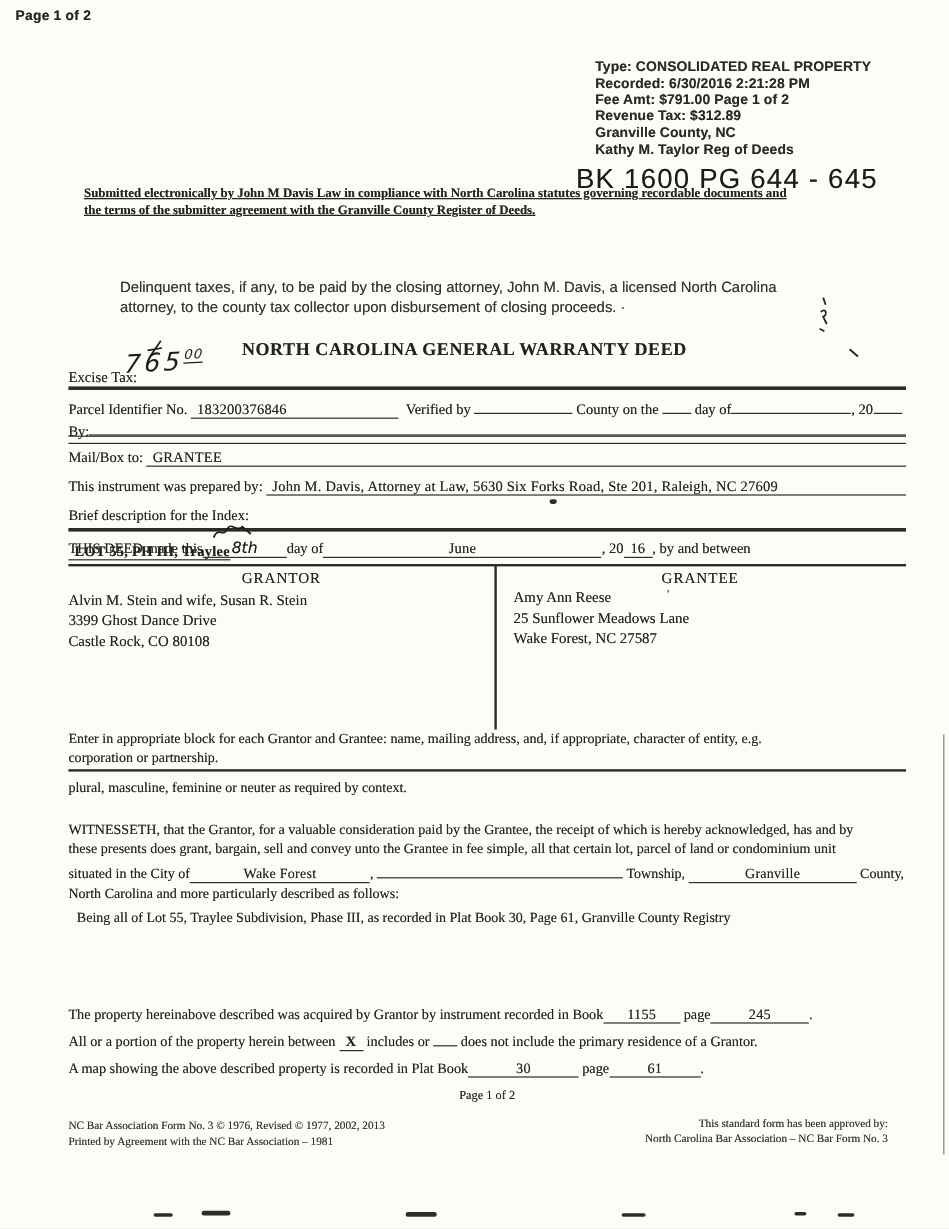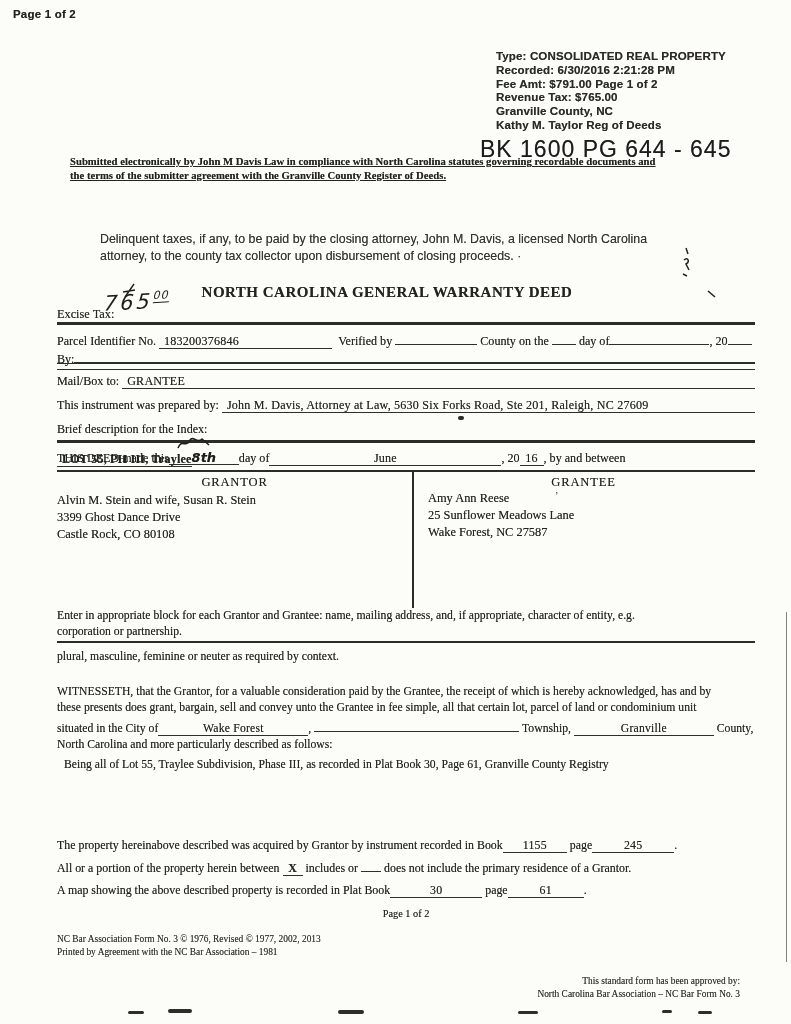--- a/index.html
+++ b/index.html
@@ -53,21 +53,21 @@
 <body>
 
 <div class="page">
 
   <div class="abs pageno sans fuzz">Page 1 of 2</div>
 
   <div class="abs stamp sans fuzz">
     <div>Type:  CONSOLIDATED REAL PROPERTY</div>
     <div>Recorded: 6/30/2016 2:21:28 PM</div>
     <div>Fee Amt:  $791.00  Page 1 of 2</div>
-    <div>Revenue Tax:  $765.00</div>
+    <div>Revenue Tax:  $312.89</div>
     <div>Granville County, NC</div>
     <div>Kathy M. Taylor Reg of Deeds</div>
   </div>
 
   <div class="abs bkpg sans fuzz">BK 1600   PG   644 - 645</div>
 
   <div class="abs submitted fuzz">
     <div><span>Submitted electronically by John M Davis Law  in compliance with North Carolina statutes governing recordable documents and</span></div>
     <div><span>the terms of the submitter agreement with the Granville County Register of Deeds.</span></div>
   </div>
@@ -124,21 +124,21 @@
   </div>
 
   <div class="abs rule rule-thick" style="top:440px;"></div>
 
   <div class="abs row fuzz" style="left:57px;top:450px;width:698px;">
     <span class="lbl">THIS DEED made this</span>
     <span class="blank" style="width:70px;position:relative;">
       <svg style="position:absolute;left:8px;top:-14px;" width="34" height="16">
         <path d="M1 12 C5 2, 9 13, 13 4 C16 -1, 20 8, 25 3 L32 9" stroke="#1e1d1a" stroke-width="1.5" fill="none"></path>
       </svg>
-      <span class="hand" style="font-size:13px;font-weight:bold;">8th</span>
+      <span class="hand" style="font-size:13px;">8th</span>
     </span>
     <span class="lbl">day of</span>
     <span class="blank typed" style="width:232px;">June</span>
     <span class="lbl">, 20</span>
     <span class="blank typed" style="width:24px;">16</span>
     <span class="lbl">, by and between</span>
   </div>
 
   <div class="abs rule rule-med" style="top:470px;"></div>
   <div class="abs vdiv"></div>
@@ -208,21 +208,21 @@
     <span class="blank typed" style="width:76px;">61</span>
     <span class="lbl">.</span>
   </div>
 
   <div class="abs fuzz" style="left:57px;top:908px;width:698px;text-align:center;font-size:10.3px;">Page 1 of 2</div>
 
   <div class="abs footer fuzz" style="left:57px;top:933px;">
     <div>NC Bar Association Form No.  3 © 1976, Revised © 1977, 2002, 2013</div>
     <div>Printed by Agreement with the NC Bar Association – 1981</div>
   </div>
-  <div class="abs footer fuzz" style="left:455px;top:931px;width:285px;text-align:right;margin-top:44px;">
+  <div class="abs footer fuzz" style="left:455px;top:931px;width:285px;text-align:right;">
     <div>This standard form has been approved by:</div>
     <div>North Carolina Bar Association – NC Bar Form No. 3</div>
   </div>
 
   <svg class="abs" style="left:680px;top:246px;" width="18" height="32">
     <path d="M6 2 L8 8 M4 14 C8 10, 10 16, 6 18 L9 24 M3 28 l4 2" stroke="#242420" stroke-width="1.5" fill="none"></path>
   </svg>
   <svg class="abs" style="left:706px;top:288px;" width="12" height="12">
     <path d="M2 3 L9 9" stroke="#242420" stroke-width="1.6" fill="none"></path>
   </svg>

